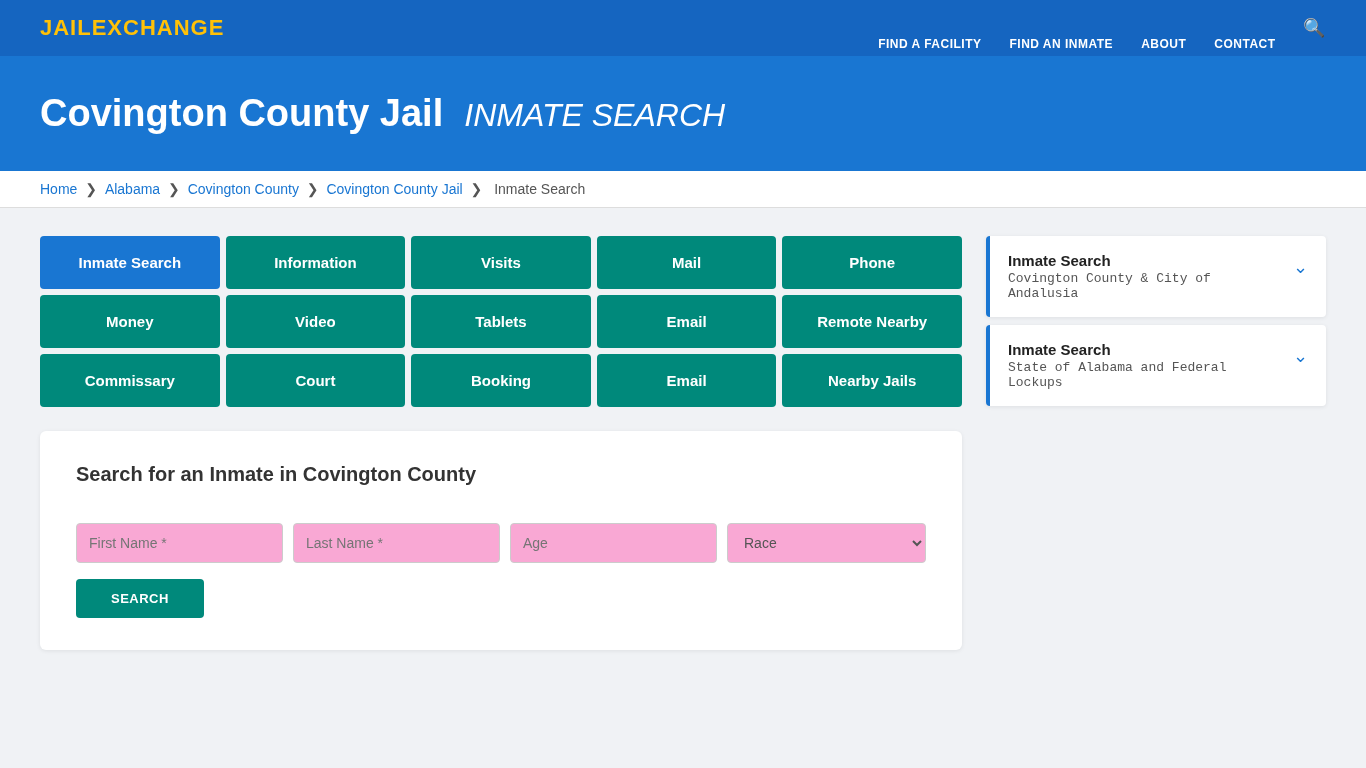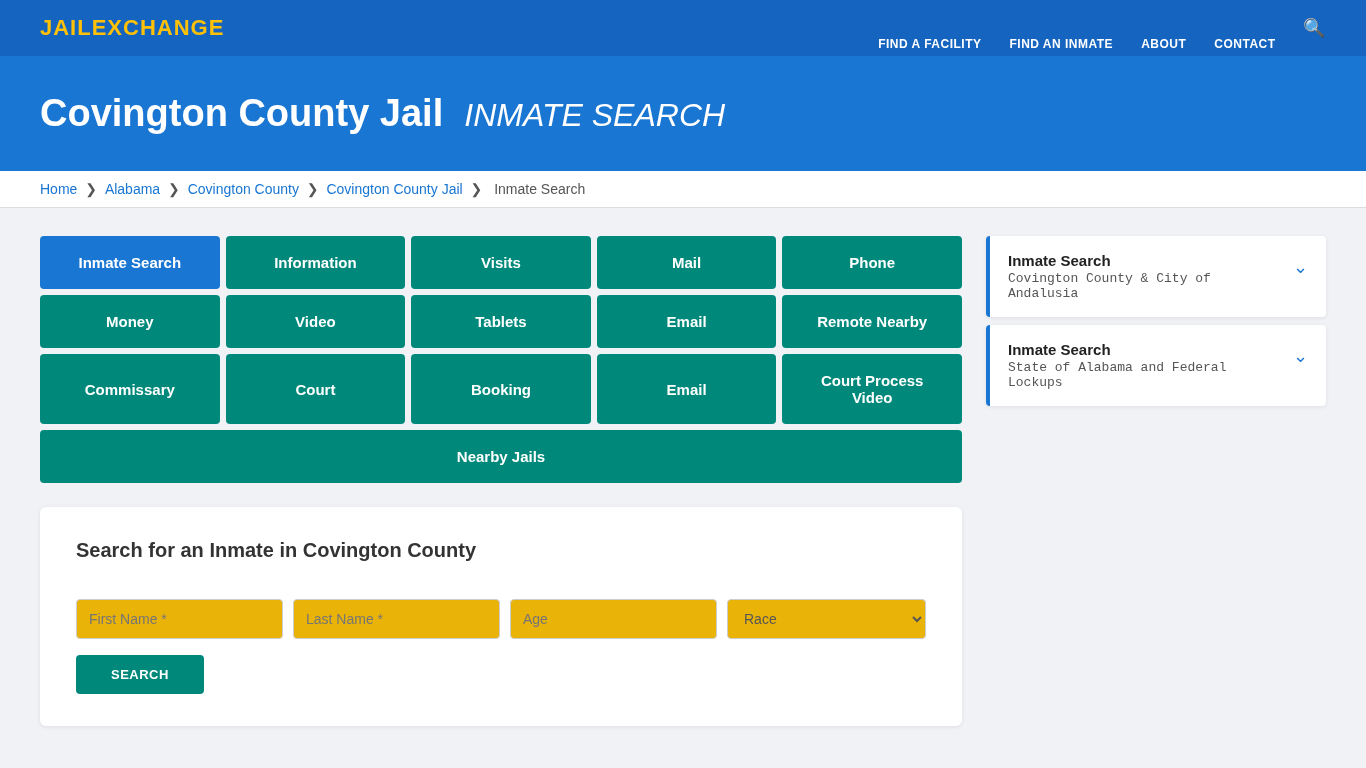--- a/index.html
+++ b/index.html
@@ -123,21 +123,21 @@
       flex-wrap: wrap;
       margin-bottom: 16px;
     }
     .search-inputs input, .search-inputs select {
       flex: 1 1 120px;
       padding: 10px 12px;
       border: 1px solid #ccc;
       border-radius: 4px;
       font-size: 14px;
       color: #555;
-      background: #eab308;
+      background: #f9a8d4;
     }
     .search-inputs select { color: #555; }
     .search-btn {
       background: #00897b;
       color: #fff;
       border: none;
       padding: 12px 35px;
       font-size: 13px;
       font-weight: 700;
       border-radius: 4px;
@@ -227,21 +227,20 @@
       <button class="nav-btn">Phone</button>
       <button class="nav-btn">Money</button>
       <button class="nav-btn">Video</button>
       <button class="nav-btn">Tablets</button>
       <button class="nav-btn">Email</button>
       <button class="nav-btn">Remote Nearby</button>
       <button class="nav-btn">Commissary</button>
       <button class="nav-btn">Court</button>
       <button class="nav-btn">Booking</button>
       <button class="nav-btn">Email</button>
-      <button class="nav-btn">Court Process Video</button>
       <button class="nav-btn">Nearby Jails</button>
     </div>
 
     <div class="search-form-box">
       <div class="search-form-title">Search for an Inmate in Covington County</div>
       <div class="search-inputs">
         <input type="text" placeholder="First Name *" style="">
         <input type="text" placeholder="Last Name *" style="">
         <input type="text" placeholder="Age" style="">
         <select>

